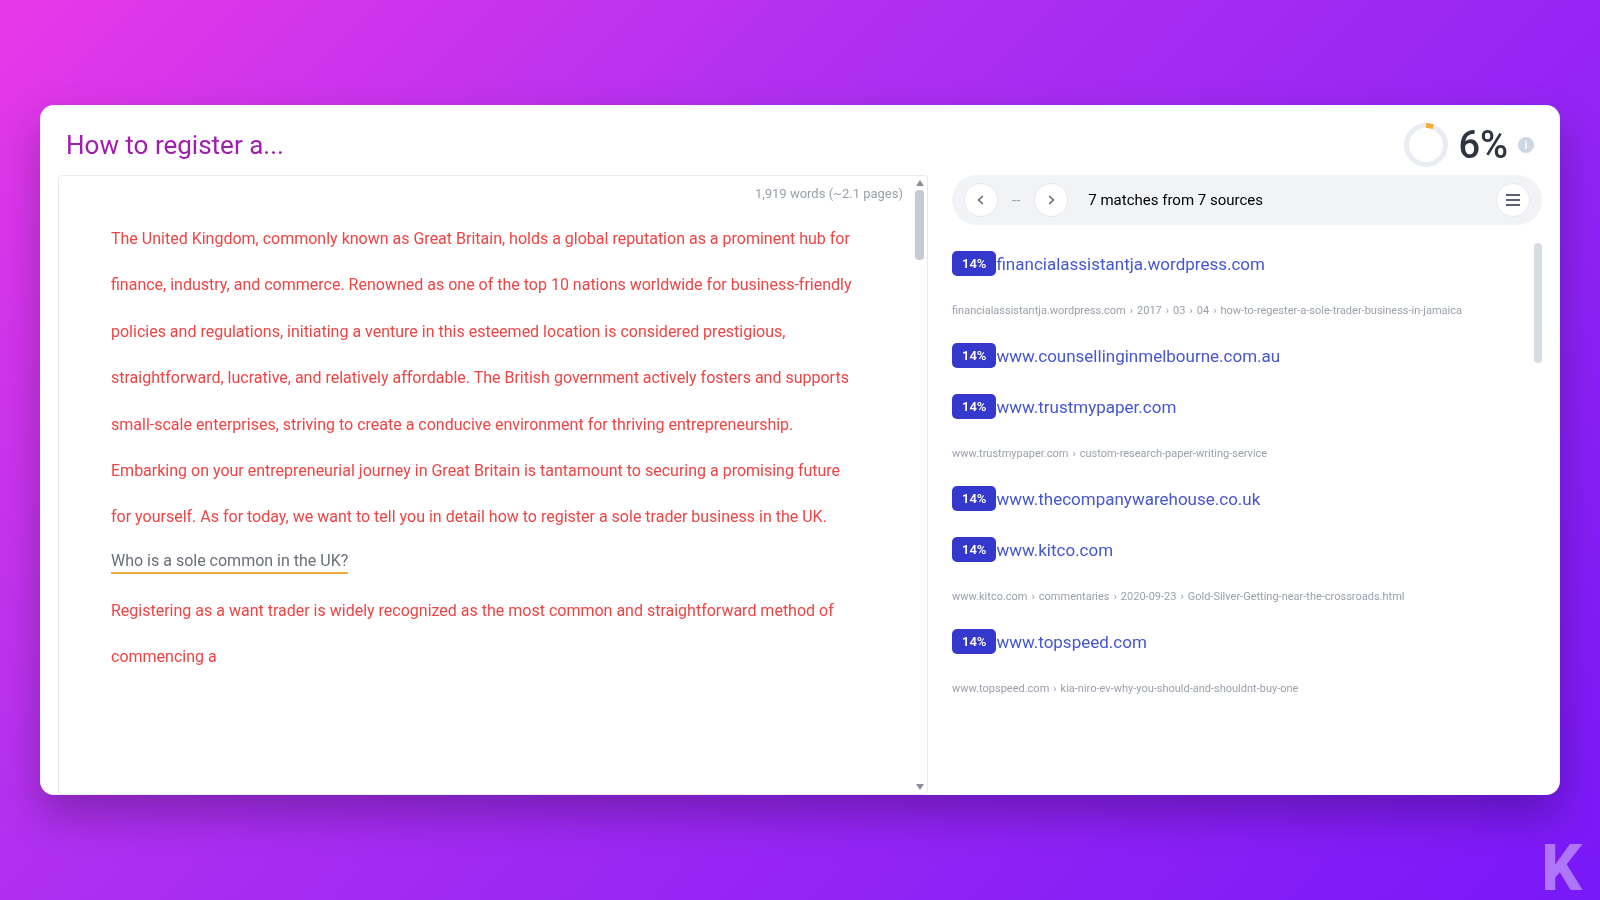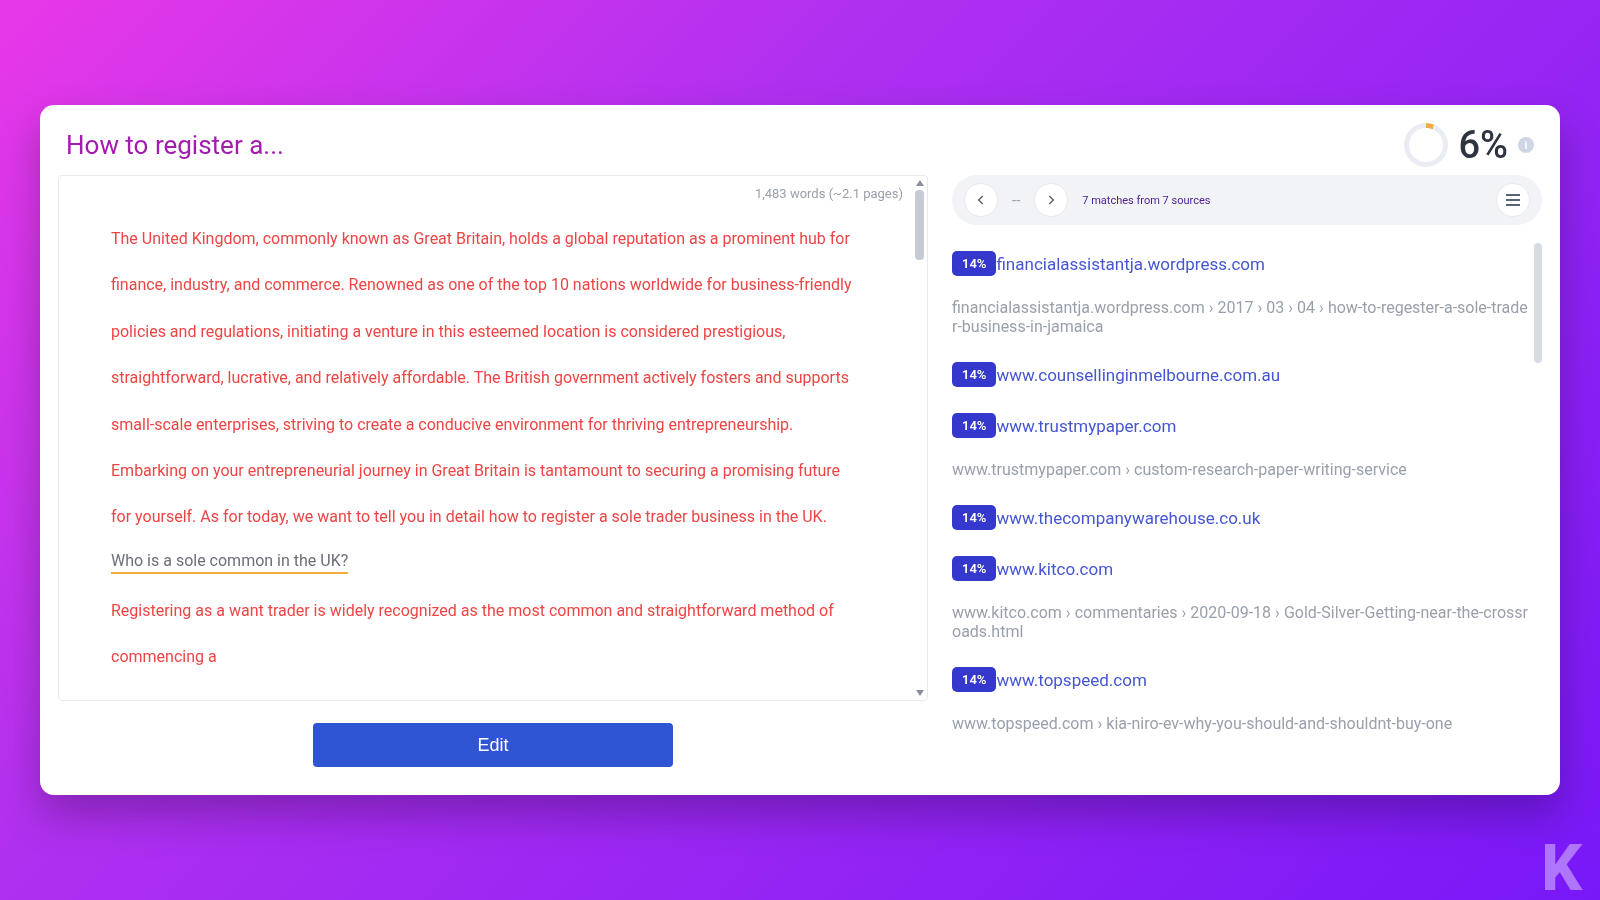--- a/index.html
+++ b/index.html
@@ -93,21 +93,21 @@
   padding: 0 12px;
 }
 .nav-btn {
   width: 34px; height: 34px; border-radius: 50%;
   background: #fff; border: 1px solid #e7e9ef;
   display: flex; align-items: center; justify-content: center;
   cursor: pointer; color: #5a6375;
 }
 .nav-btn svg { width: 14px; height: 14px; }
 .dashes { color: #9aa0ab; font-size: 15px; }
-.matches-text { color: #4c1d95; font-size: 11px; }
+.matches-text { color: #000000; font-size: 15px; margin-left: 6px; }
 .menu-btn {
   margin-left: auto;
   width: 34px; height: 34px; border-radius: 50%;
   background: #fff; border: 1px solid #e7e9ef;
   display: flex; align-items: center; justify-content: center;
   cursor: pointer; color: #5a6375;
 }
 .menu-btn .bars { display: flex; flex-direction: column; gap: 3px; }
 .menu-btn .bars span { display: block; width: 14px; height: 2px; background: #5a6375; }
 .src-list {
@@ -115,21 +115,21 @@
   padding-right: 12px;
 }
 .src-item { padding: 12px 0 14px 0; }
 .src-top { display: flex; align-items: center; }
 .pct-badge {
   background: #3538cd; color: #fff;
   font-size: 13px; font-weight: 600;
   padding: 5px 10px; border-radius: 5px;
 }
 .src-link { color: #4556d1; font-size: 17px; cursor: pointer; }
-.src-crumbs { margin-top: 22px; color: #9aa0ab; font-size: 16px; word-break: break-all; }
+.src-crumbs { margin-top: 28px; color: #9aa0ab; font-size: 11px; word-break: break-all; }
 .src-crumbs .sep { color: #9aa0ab; margin: 0 4px; }
 .src-scroll-thumb {
   position: absolute; top: 4px; right: 0; width: 8px; height: 120px;
   background: #d7dbe4; border-radius: 4px;
 }
 .watermark {
   position: absolute; right: 22px; bottom: -6px;
   font-size: 64px; font-weight: 800; color: rgba(255,255,255,0.4);
   letter-spacing: -4px;
 }
@@ -145,38 +145,37 @@
       <div class="score-ring"></div>
       <div class="score-value">6%</div>
       <span class="info-dot">i</span>
     </div>
   </div>
 
   <div class="body-row">
 
     <div class="editor-col">
       <div class="editor-shell">
-        <div class="word-count">1,483 words (~2.1 pages)</div>
+        <div class="word-count">1,919 words (~2.1 pages)</div>
 
         <div class="editor-scroll">
           <p class="para">The United Kingdom, commonly known as Great Britain, holds a global reputation as a prominent hub for finance, industry, and commerce. Renowned as one of the top 10 nations worldwide for business-friendly policies and regulations, initiating a venture in this esteemed location is considered prestigious, straightforward, lucrative, and relatively affordable. The British government actively fosters and supports small-scale enterprises, striving to create a conducive environment for thriving entrepreneurship. Embarking on your entrepreneurial journey in Great Britain is tantamount to securing a promising future for yourself. As for today, we want to tell you in detail how to register a sole trader business in the UK.</p>
           <div class="subhead-wrap">
             <span class="h-underline">Who is a sole common in the UK?</span>
           </div>
           <p class="para">Registering as a want trader is widely recognized as the most common and straightforward method of commencing a</p>
         </div>
 
         <div class="fake-scrollbar">
           <div class="arrow up"></div>
           <div class="thumb"></div>
           <div class="arrow down"></div>
         </div>
       </div>
 
-      <button class="edit-btn">Edit</button>
     </div>
 
     <div class="sources-col">
       <div class="src-toolbar">
         <div class="nav-btn">
           <svg viewBox="0 0 24 24">
               <path fill="none" stroke="currentColor" stroke-width="2.5" d="M15 5l-7 7 7 7"></path>
             </svg>
         </div>
         <span class="dashes">--</span>
@@ -221,21 +220,21 @@
             <div class="src-top">
               <span class="pct-badge">14%</span>
               <span class="src-link">www.thecompanywarehouse.co.uk</span>
             </div>
           </div>
           <div class="src-item">
             <div class="src-top">
               <span class="pct-badge">14%</span>
               <span class="src-link">www.kitco.com</span>
             </div>
-            <div class="src-crumbs"><span>www.kitco.com</span><span class="sep">›</span><span>commentaries</span><span class="sep">›</span><span>2020-09-18</span><span class="sep">›</span><span>Gold-Silver-Getting-near-the-crossroads.html</span></div>
+            <div class="src-crumbs"><span>www.kitco.com</span><span class="sep">›</span><span>commentaries</span><span class="sep">›</span><span>2020-09-23</span><span class="sep">›</span><span>Gold-Silver-Getting-near-the-crossroads.html</span></div>
           </div>
           <div class="src-item">
             <div class="src-top">
               <span class="pct-badge">14%</span>
               <span class="src-link">www.topspeed.com</span>
             </div>
             <div class="src-crumbs"><span>www.topspeed.com</span><span class="sep">›</span><span>kia-niro-ev-why-you-should-and-shouldnt-buy-one</span></div>
           </div>
         </div>
     </div>

